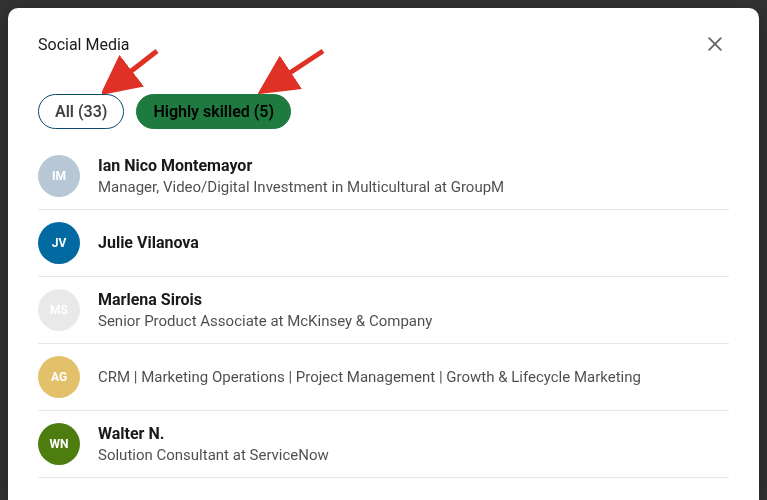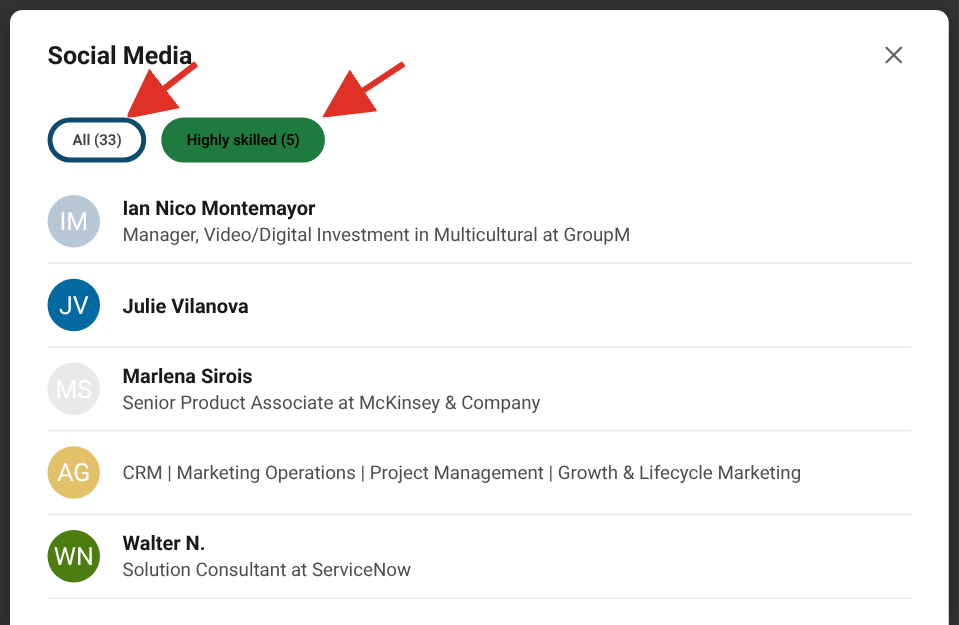--- a/index.html
+++ b/index.html
@@ -25,46 +25,46 @@
     box-sizing: border-box;
     overflow: hidden;
   }
   .header {
     display: flex;
     align-items: center;
     justify-content: space-between;
     margin-bottom: 36px;
   }
   .title {
-    font-size: 20px;
-    font-weight: 700;
+    font-size: 16px;
+    font-weight: 400;
     color: rgba(0,0,0,0.9);
   }
   .close {
     width: 28px;
     height: 28px;
     display: flex;
     align-items: center;
     justify-content: center;
     cursor: pointer;
     color: #666;
   }
   .close svg { width: 20px; height: 20px; }
   .pills {
     display: flex;
     gap: 12px;
     margin-bottom: 26px;
   }
   .pill {
     border-radius: 18px;
     padding: 7px 16px;
-    font-size: 12px;
+    font-size: 16px;
     font-weight: 600;
     cursor: pointer;
-    border: 4px solid #0c4a6e;
+    border: 1px solid #0c4a6e;
     background: #fff;
     color: rgba(0,0,0,0.75);
     line-height: 1.2;
   }
   .pill.active {
     background: #1f7a3f;
     border-color: #1f7a3f;
     color: #000000;
   }
   .list {}
@@ -78,22 +78,22 @@
   .row:first-child { padding-top: 0; }
   .avatar {
     width: 42px;
     height: 42px;
     border-radius: 50%;
     flex-shrink: 0;
     display: flex;
     align-items: center;
     justify-content: center;
     color: #fff;
-    font-weight: 400;
-    font-size: 20px;
+    font-weight: 700;
+    font-size: 12px;
     background: #ccc;
   }
   .info { flex: 1; min-width: 0; }
   .name {
     font-size: 16px;
     font-weight: 700;
     color: rgba(0,0,0,0.9);
     line-height: 1.35;
   }
   .sub {

